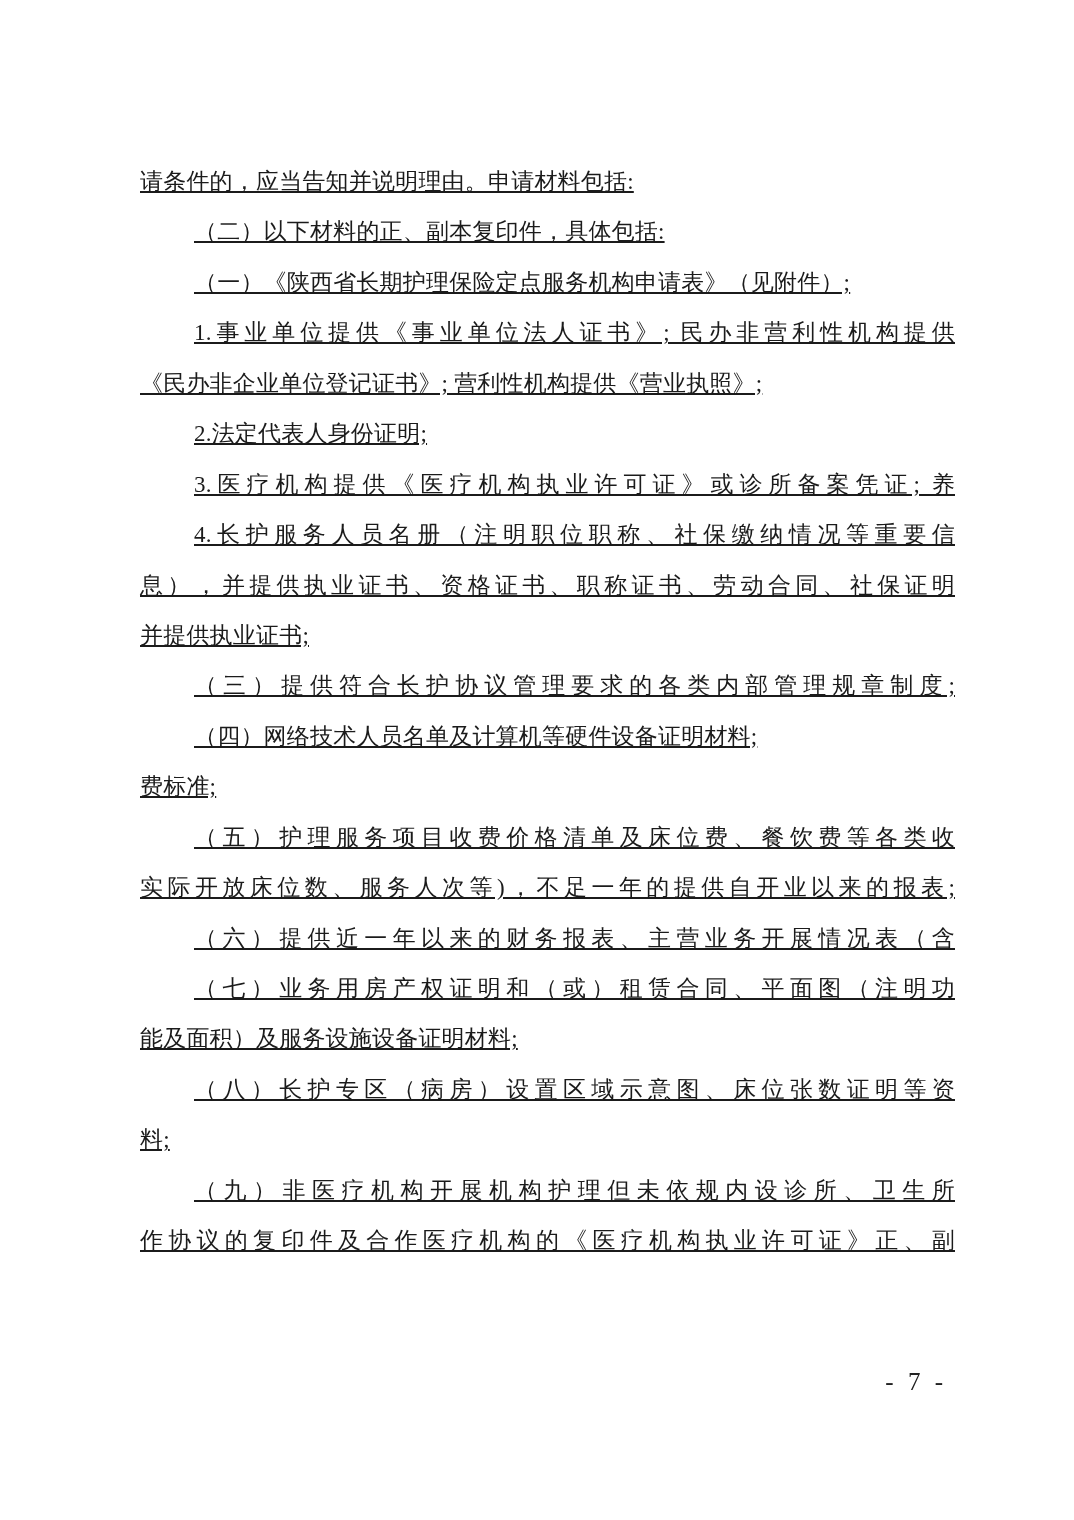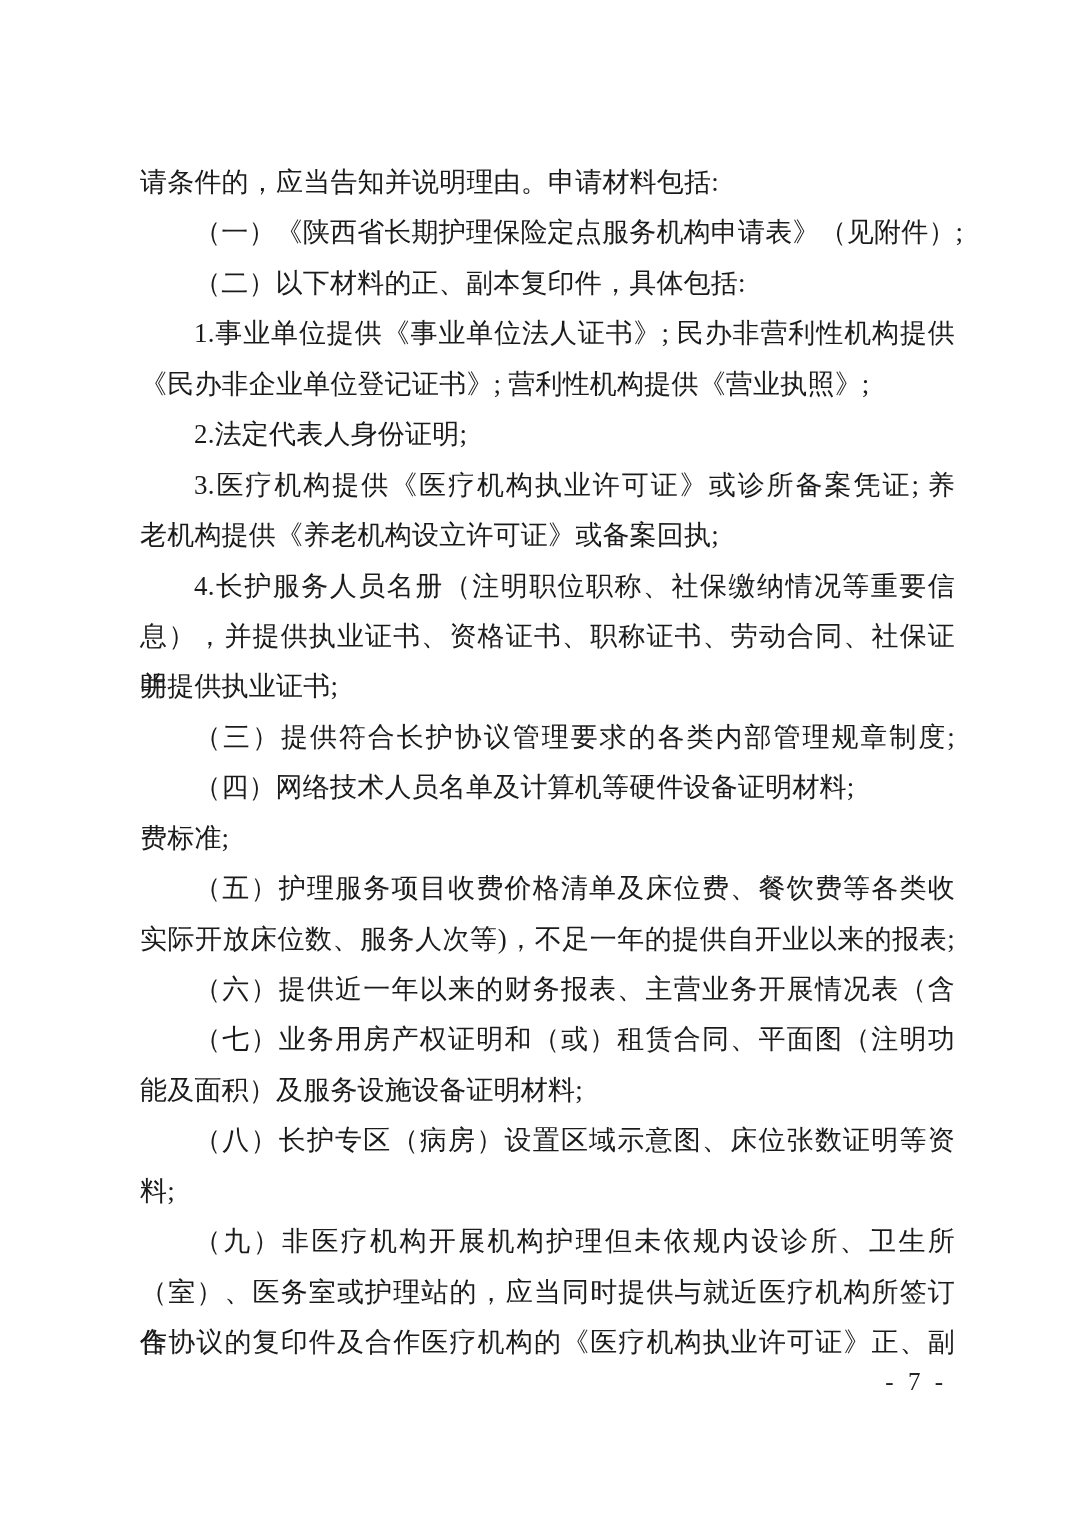--- a/index.html
+++ b/index.html
@@ -25,23 +25,24 @@
   }
   .page-body {
     position: absolute;
     left: 140px;
     top: 157px;
     width: 815px;
   }
   .ln {
     height: 50.45px;
     line-height: 50.45px;
-    font-size: 27px;
+    font-size: 23px;
     white-space: normal;
     letter-spacing: 0.2px;
+    text-decoration: underline;
   }
   
   .ln.ind { text-indent: 54px; }
   
   .ln.full {
     text-align: justify;
     text-align-last: justify;
   }
   
   .ln.end {
@@ -60,40 +61,38 @@
     color: #222222;
   }
 </style>
 </head>
 <body>
 
 <div class="page">
 
   <div class="page-body">
     <div class="ln end">请条件的，应当告知并说明理由。申请材料包括:</div>
+    <div class="ln ind end">（二）以下材料的正、副本复印件，具体包括:</div>
     <div class="ln ind end">（一）《陕西省长期护理保险定点服务机构申请表》（见附件）;</div>
-    <div class="ln ind end">（二）以下材料的正、副本复印件，具体包括:</div>
     <div class="ln ind full">1.事业单位提供《事业单位法人证书》; 民办非营利性机构提供</div>
     <div class="ln end">《民办非企业单位登记证书》; 营利性机构提供《营业执照》;</div>
     <div class="ln ind end">2.法定代表人身份证明;</div>
     <div class="ln ind full">3.医疗机构提供《医疗机构执业许可证》或诊所备案凭证; 养</div>
-    <div class="ln end">老机构提供《养老机构设立许可证》或备案回执;</div>
     <div class="ln ind full">4.长护服务人员名册（注明职位职称、社保缴纳情况等重要信</div>
     <div class="ln full">息），并提供执业证书、资格证书、职称证书、劳动合同、社保证明</div>
     <div class="ln end">并提供执业证书;</div>
     <div class="ln ind full">（三）提供符合长护协议管理要求的各类内部管理规章制度;</div>
     <div class="ln ind end">（四）网络技术人员名单及计算机等硬件设备证明材料;</div>
     <div class="ln end">费标准;</div>
     <div class="ln ind full">（五）护理服务项目收费价格清单及床位费、餐饮费等各类收</div>
     <div class="ln full">实际开放床位数、服务人次等)，不足一年的提供自开业以来的报表;</div>
     <div class="ln ind full">（六）提供近一年以来的财务报表、主营业务开展情况表（含</div>
     <div class="ln ind full">（七）业务用房产权证明和（或）租赁合同、平面图（注明功</div>
     <div class="ln end">能及面积）及服务设施设备证明材料;</div>
     <div class="ln ind full">（八）长护专区（病房）设置区域示意图、床位张数证明等资</div>
     <div class="ln end">料;</div>
     <div class="ln ind full">（九）非医疗机构开展机构护理但未依规内设诊所、卫生所</div>
-    <div class="ln full">（室）、医务室或护理站的，应当同时提供与就近医疗机构所签订合</div>
     <div class="ln full">作协议的复印件及合作医疗机构的《医疗机构执业许可证》正、副</div>
   </div>
 
   <div class="pagenum">- 7 -</div>
 
 </div>
 
 </body></html>

